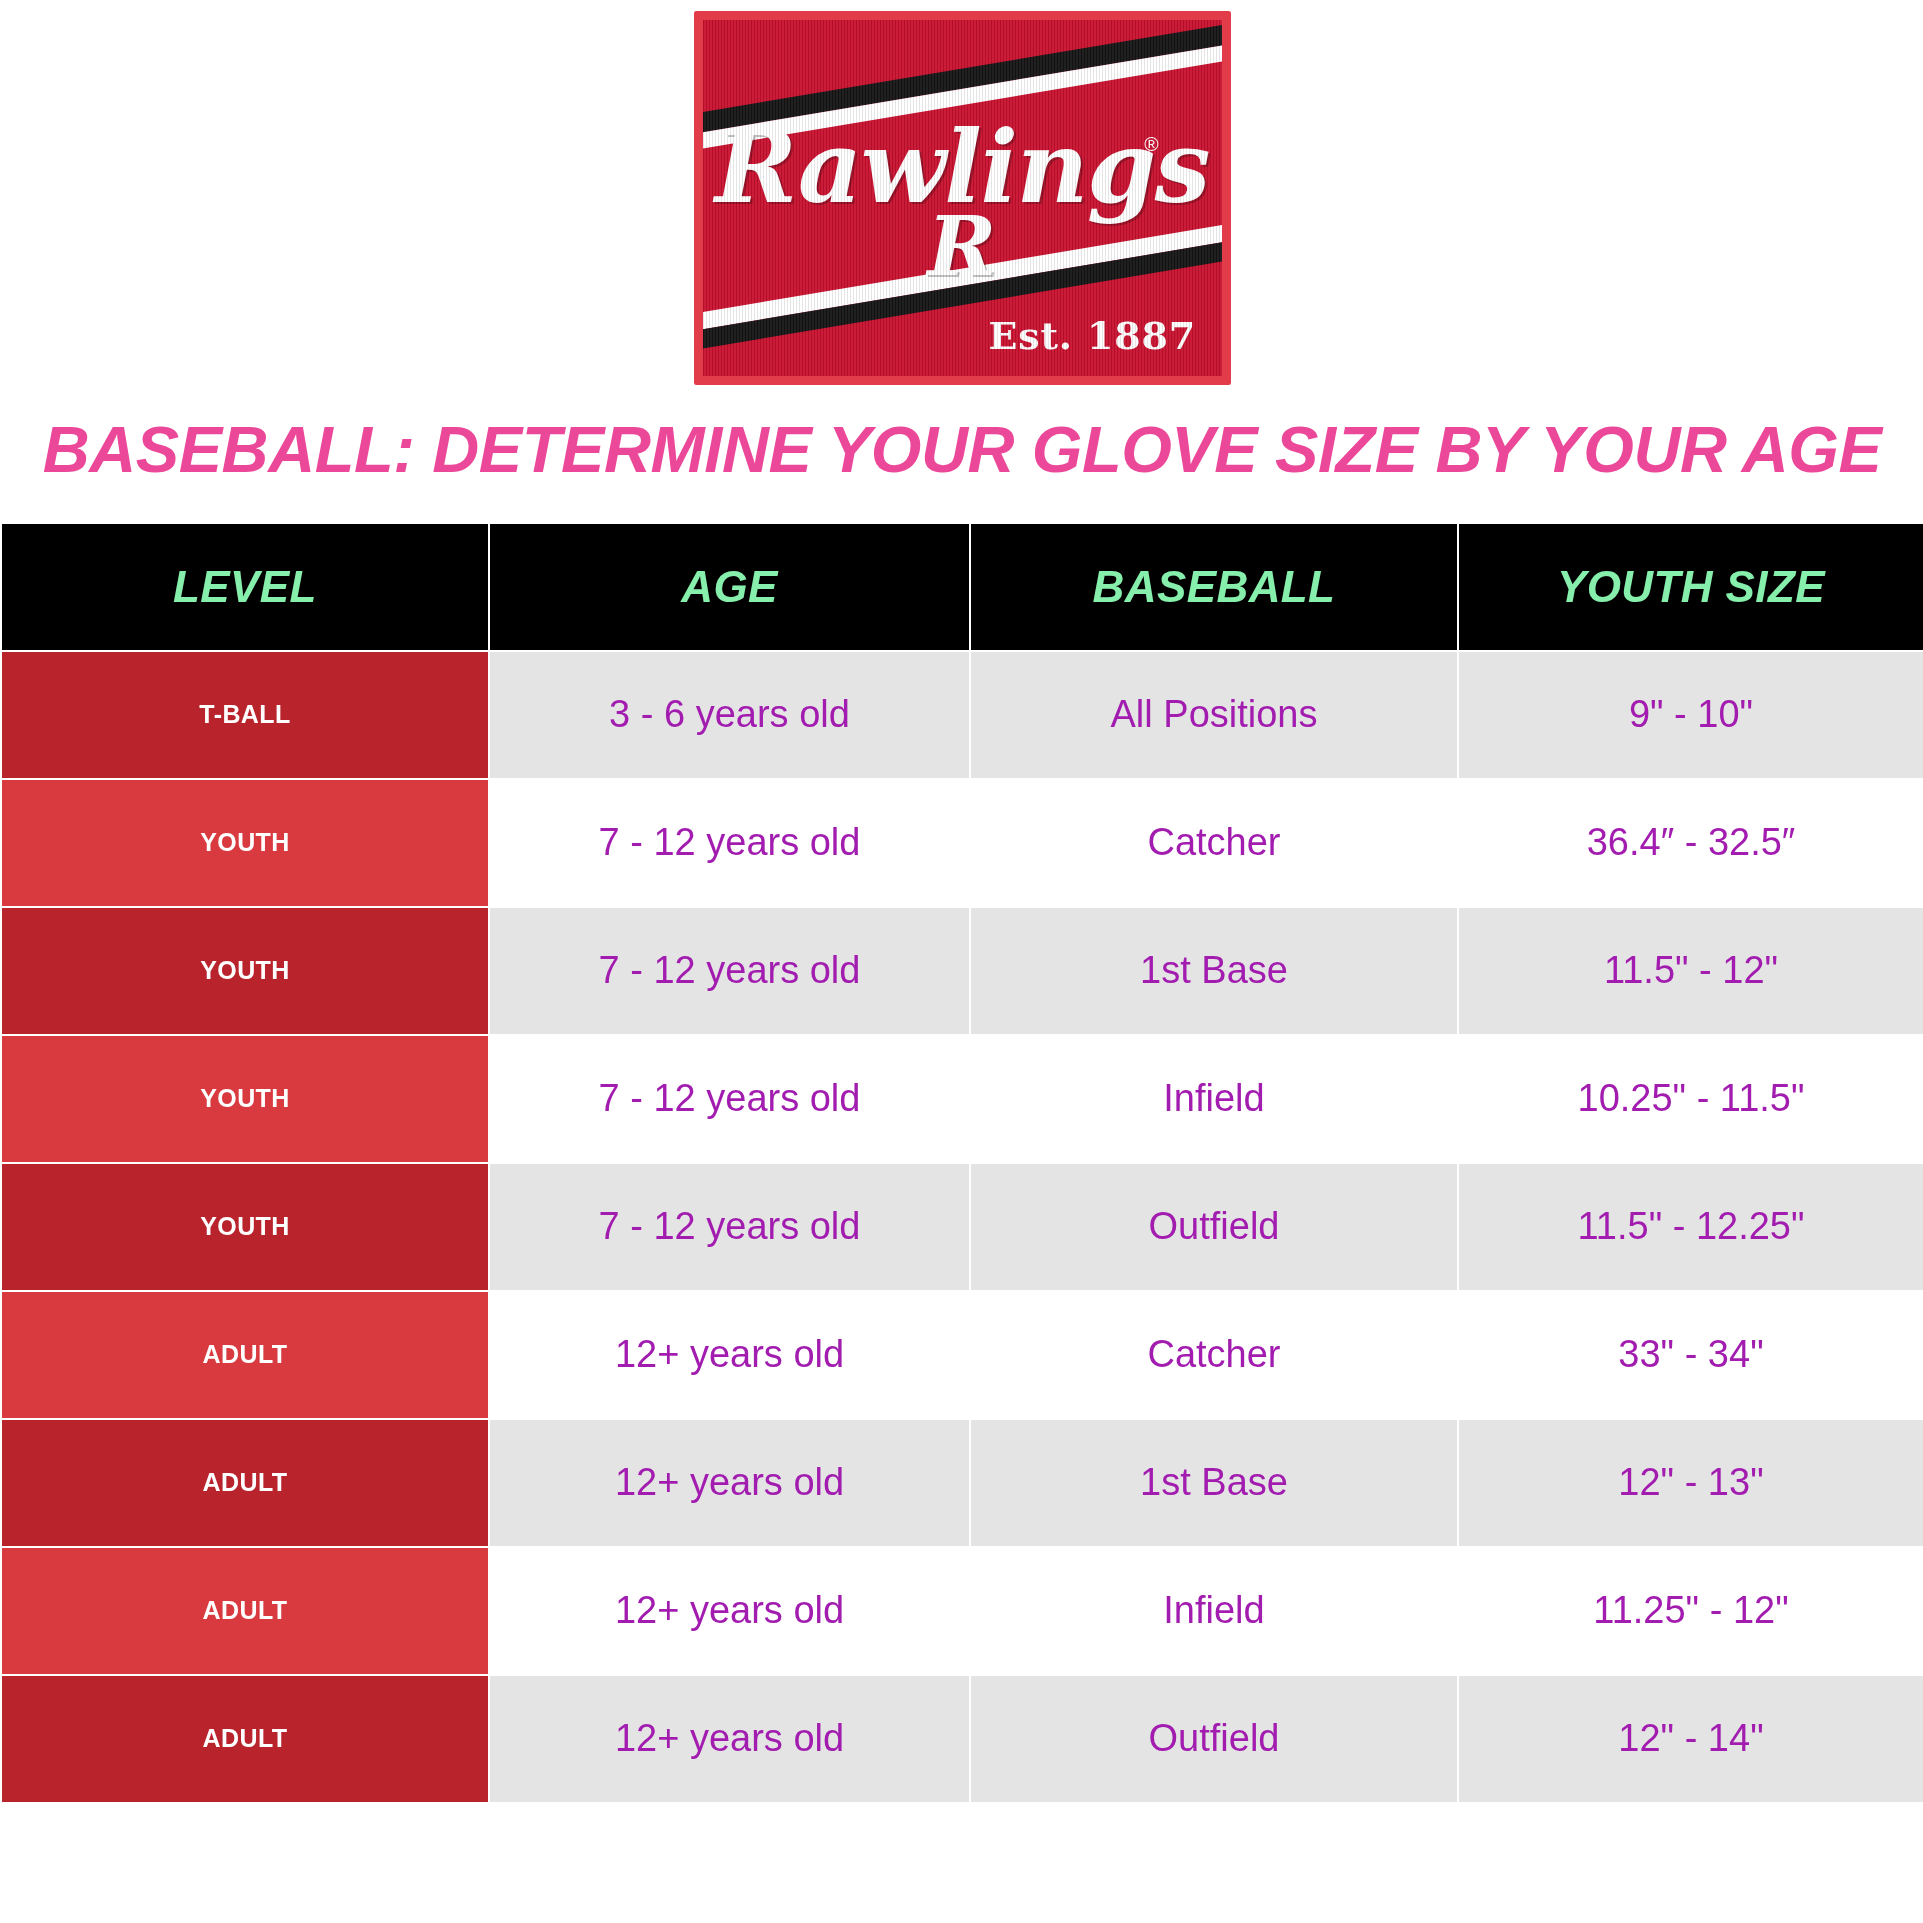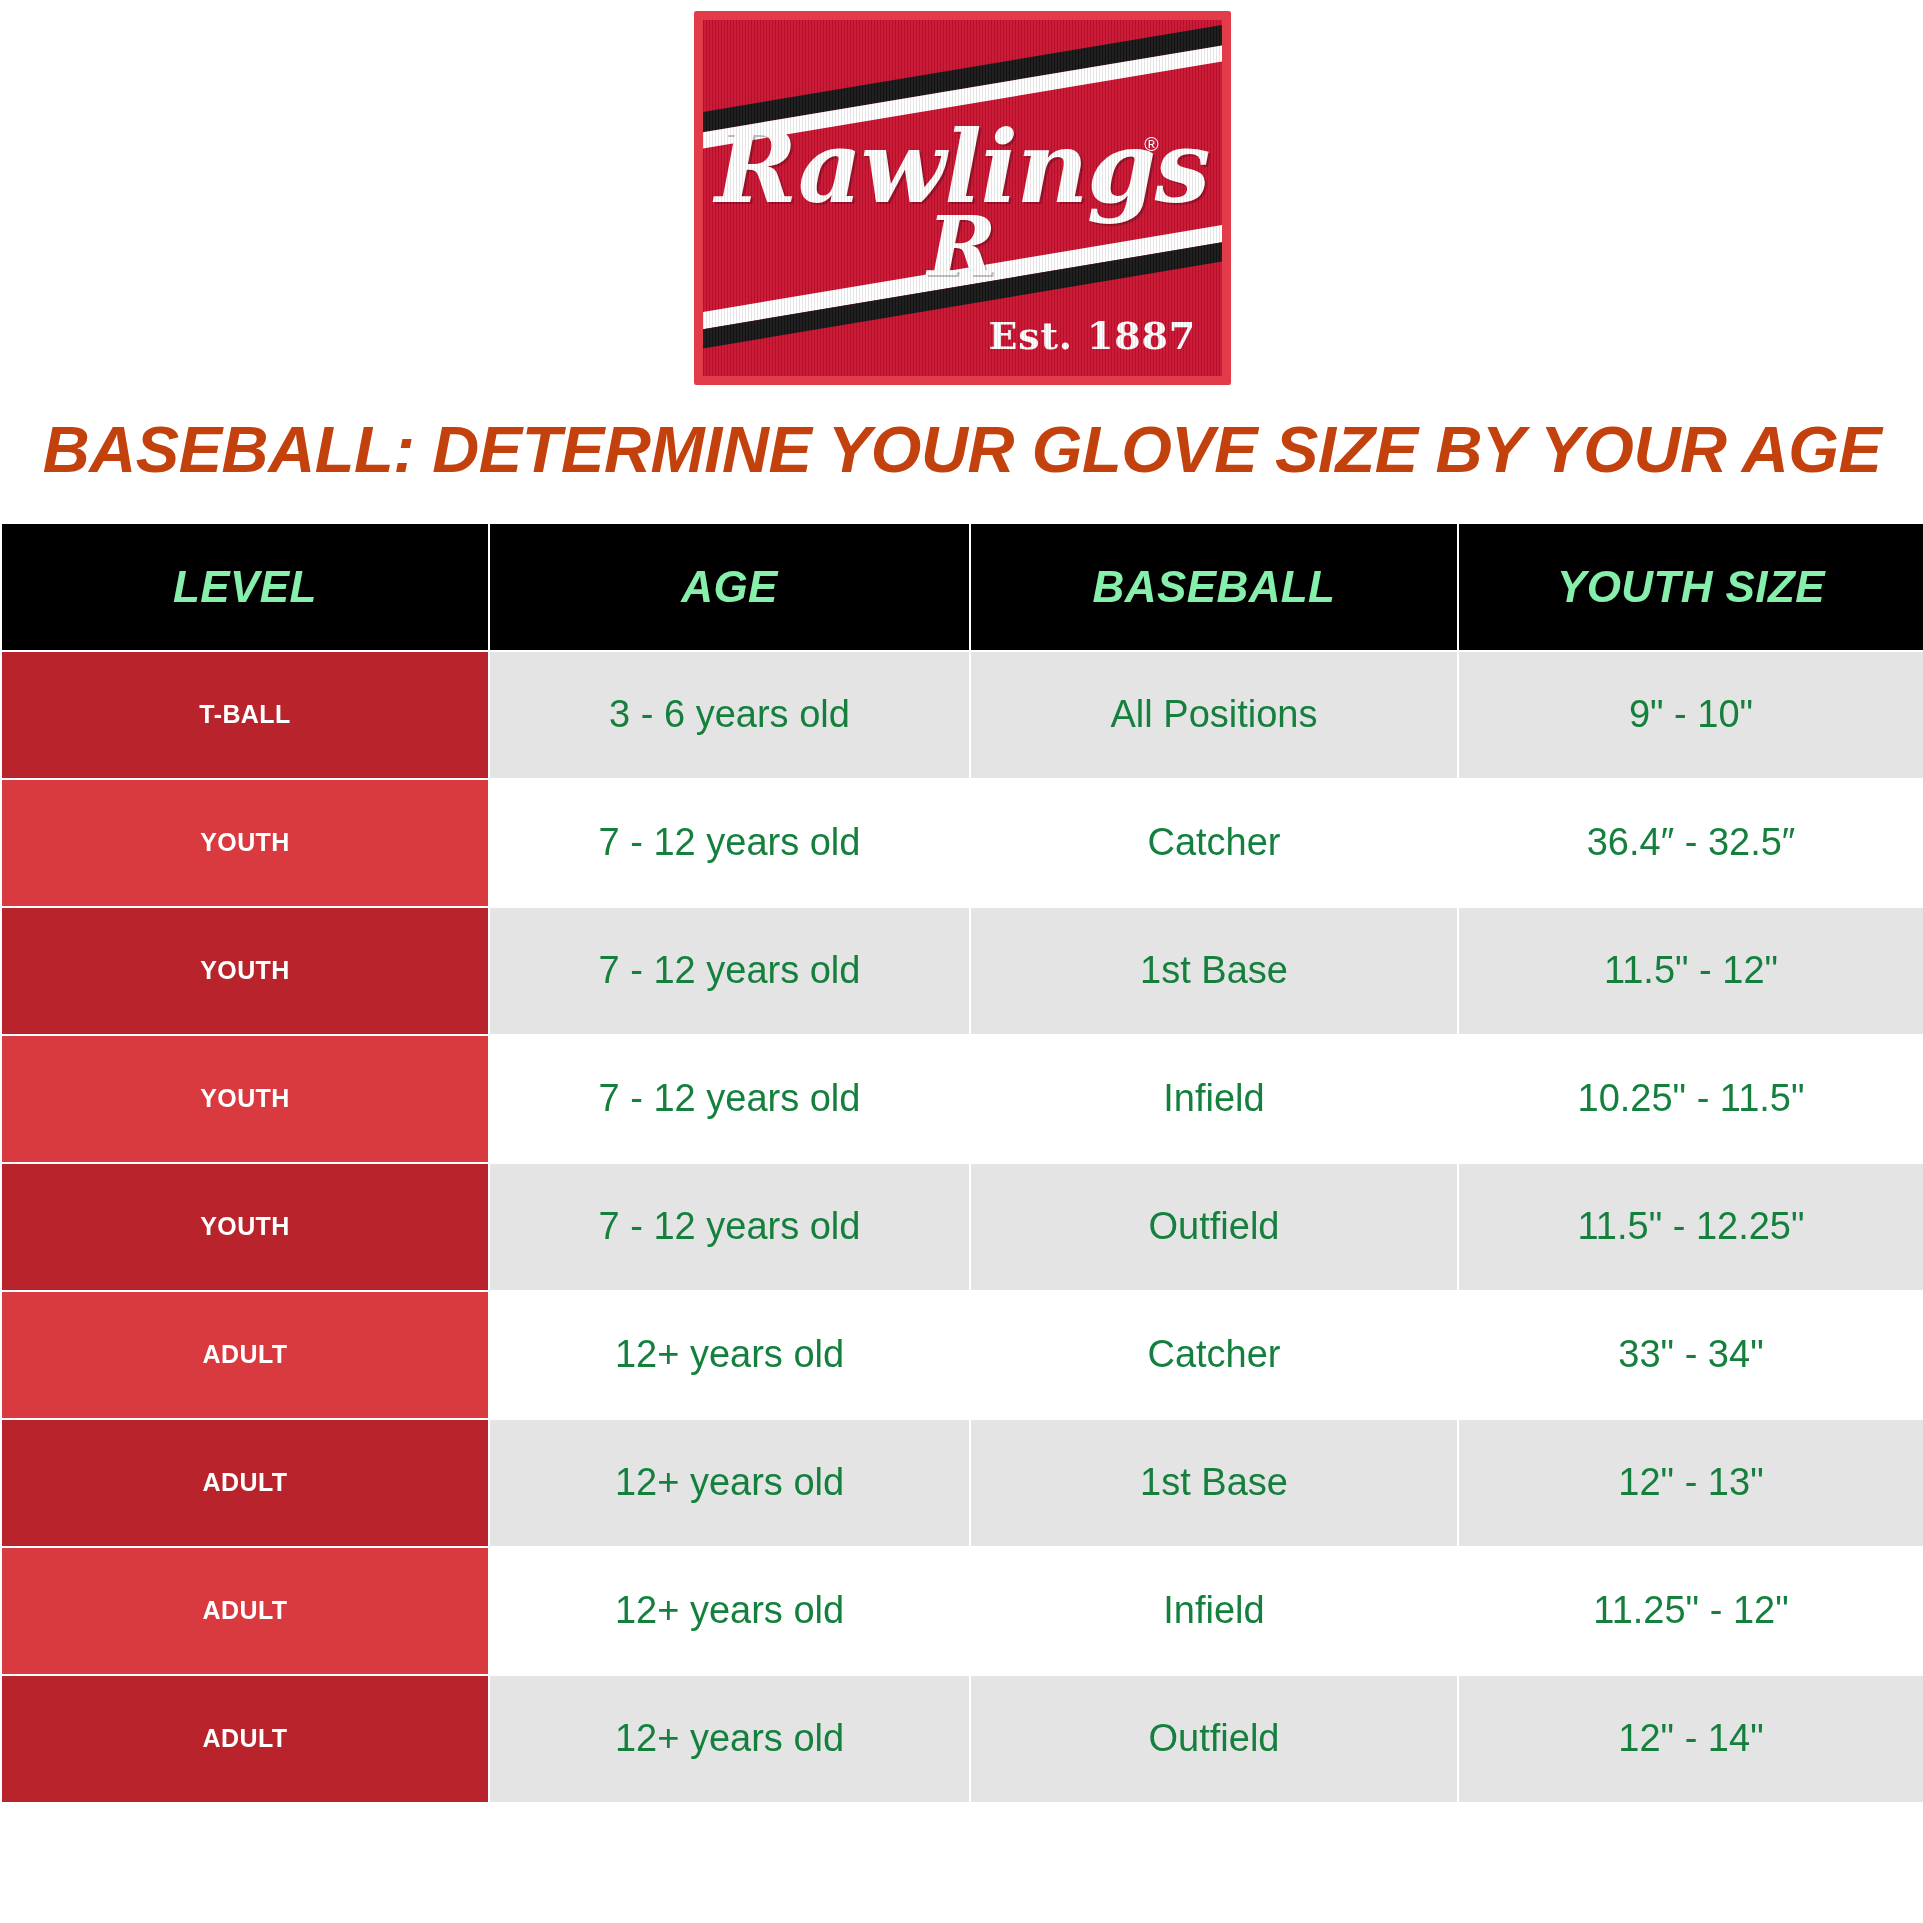--- a/index.html
+++ b/index.html
@@ -113,21 +113,21 @@
     letter-spacing: 0.8px;
   }
 
   
   .title {
     text-align: center;
     font-weight: bold;
     font-style: italic;
     font-size: 65px;
     letter-spacing: -0.4px;
-    color: #c2410c;
+    color: #ec4899;
     margin: 27px 0 35px 0;
     padding: 0 15px;
   }
 
   
   table.size-table {
     border-collapse: collapse;
     width: 1924px;
     table-layout: fixed;
   }
@@ -158,21 +158,21 @@
     font-weight: bold;
     font-size: 25px;
     color: #ffffff;
     letter-spacing: 0.4px;
   }
   td.level.dark { background: #b8232c; }
   td.level.light { background: #d83a3f; }
 
   td.cell {
     font-size: 38px;
-    color: #15803d;
+    color: #a21caf;
     font-weight: normal;
   }
   td.cell.grey { background: #e4e4e4; }
   td.cell.white { background: #ffffff; }
 </style>
 </head>
 <body>
 
 <div class="page">
 

